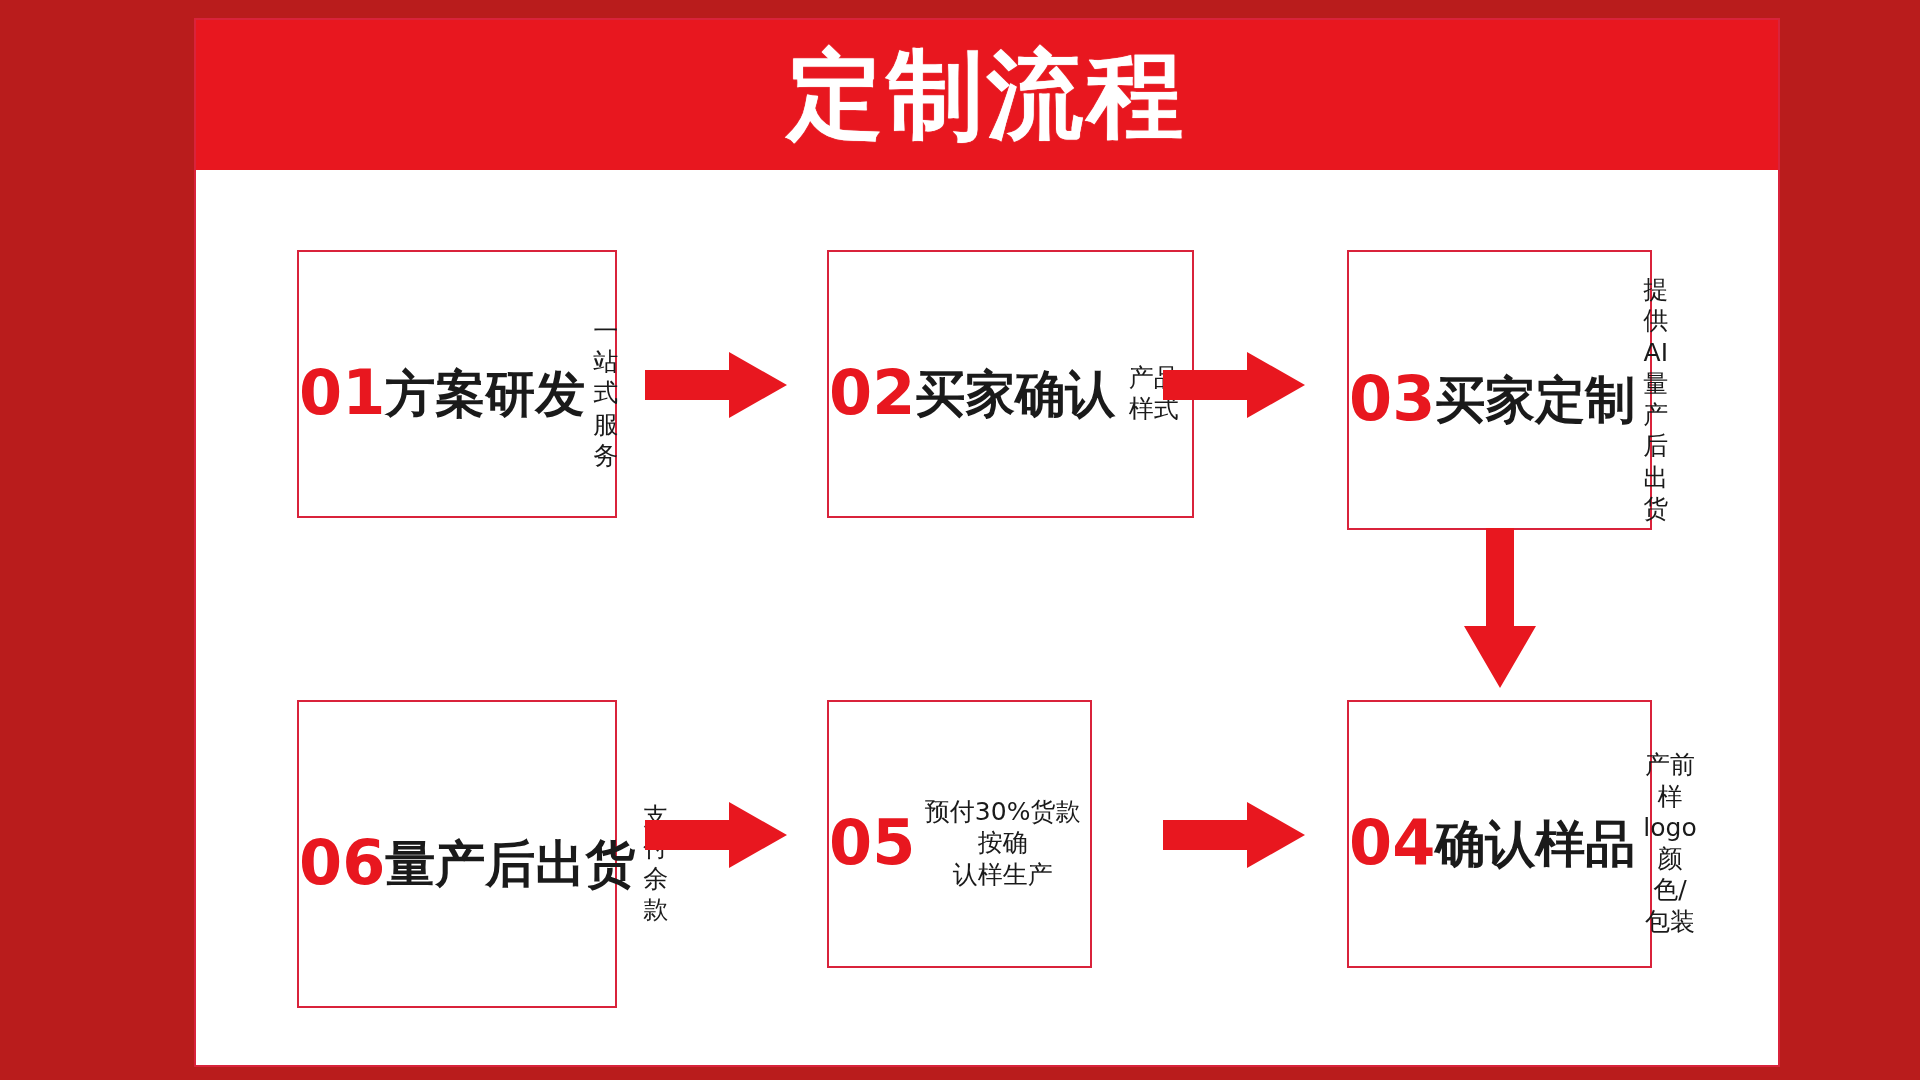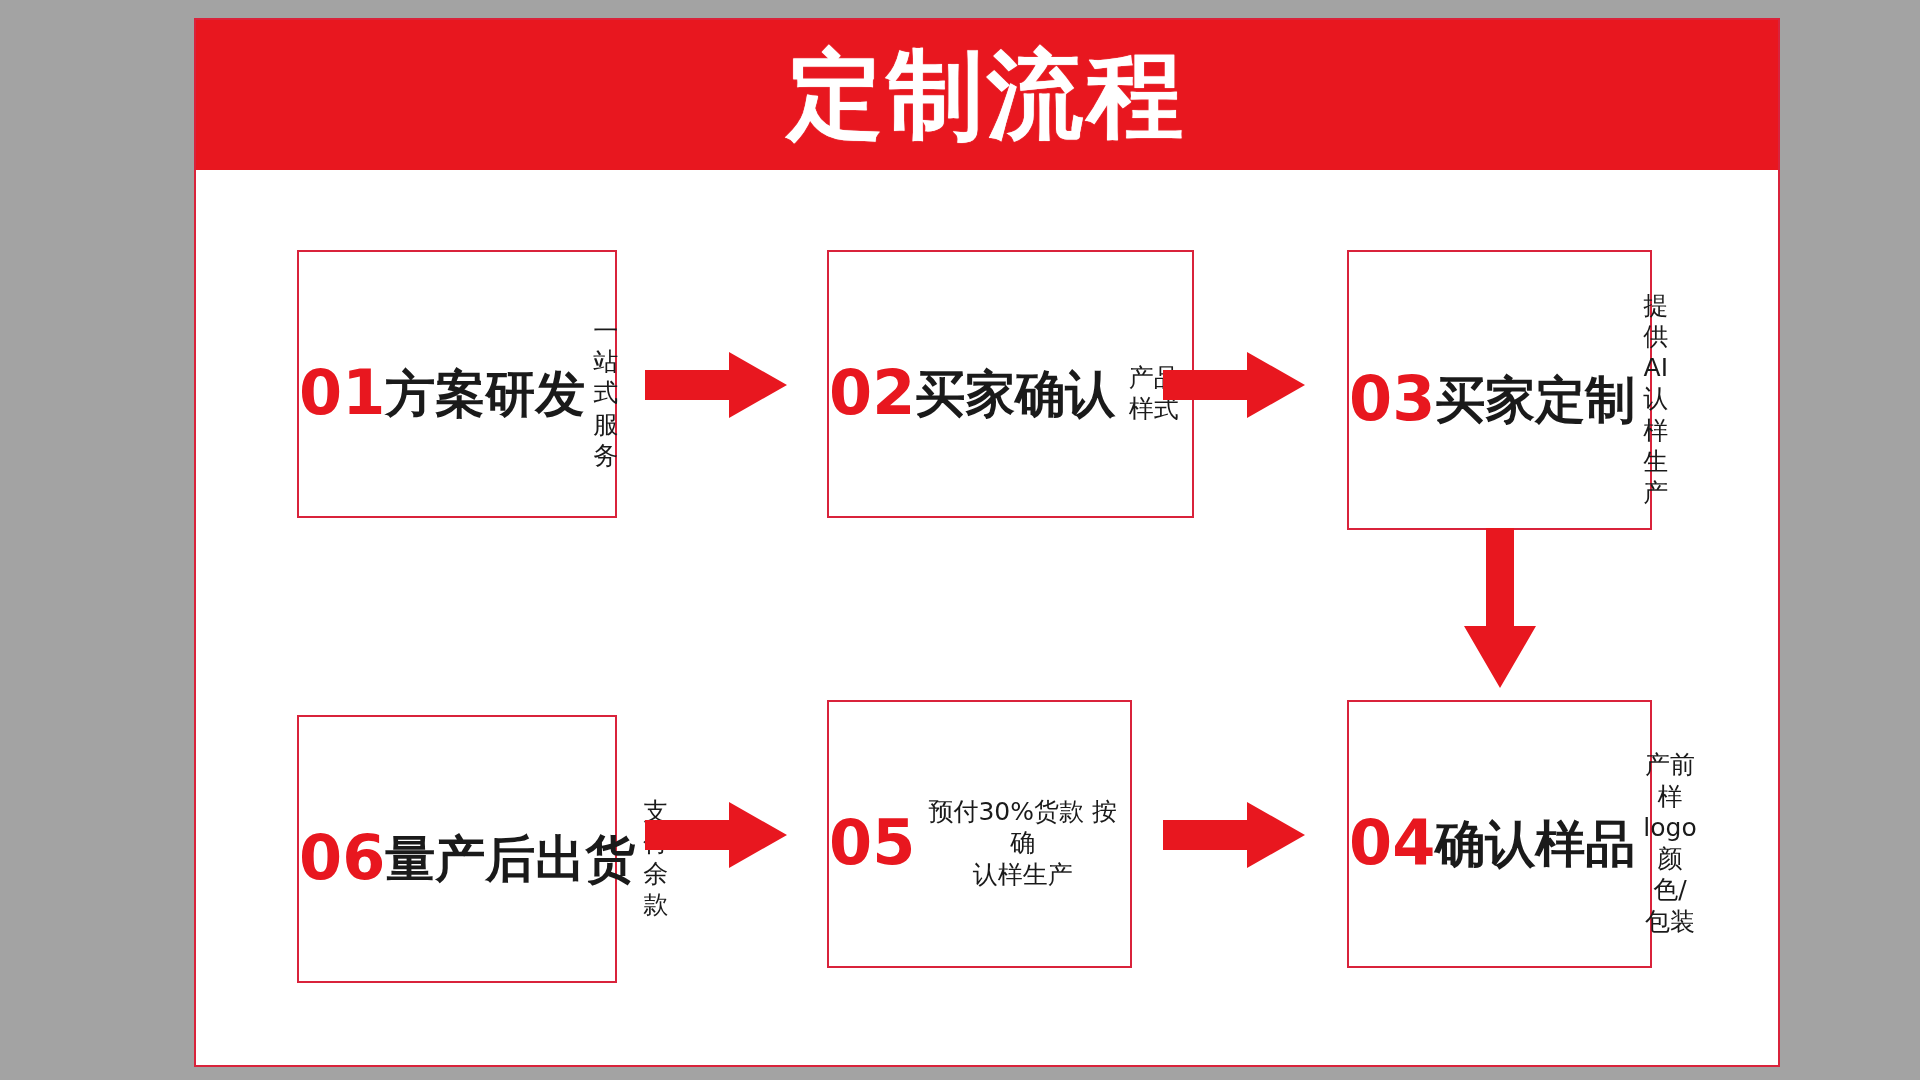--- a/index.html
+++ b/index.html
@@ -11,21 +11,21 @@
     width: 1920px;
     height: 1080px;
     font-family: "Liberation Sans", "DejaVu Sans", sans-serif;
     overflow: hidden;
   }
 
   #canvas {
     position: relative;
     width: 1920px;
     height: 1080px;
-    background: #a3a3a3;
+    background: #b91c1c;
     text-decoration: underline;
   }
 
   
   #outer-frame {
     position: absolute;
     left: 194px;
     top: 18px;
     width: 1586px;
     height: 1049px;
@@ -93,22 +93,22 @@
     margin-top: 0;
     padding: 0 8px;
     font-family: "DejaVu Sans", "Liberation Sans", sans-serif;
   }
 
   
   #box-01 { left: 297px;  top: 250px; width: 320px; height: 268px; }
   #box-02 { left: 827px;  top: 250px; width: 367px; height: 268px; }
   #box-03 { left: 1347px; top: 250px; width: 305px; height: 280px; }
   
-  #box-06 { left: 297px;  top: 715px; width: 320px; height: 268px; }
-  #box-05 { left: 827px;  top: 700px; width: 305px; height: 268px; }
+  #box-06 { left: 297px;  top: 700px; width: 320px; height: 308px; }
+  #box-05 { left: 827px;  top: 700px; width: 265px; height: 268px; }
   #box-04 { left: 1347px; top: 700px; width: 305px; height: 268px; }
 
   
   .arrow-right {
     position: absolute;
     width: 142px;
     height: 66px;
   }
   .arrow-down {
     position: absolute;
@@ -147,21 +147,21 @@
     <div class="step-title">买家确认</div>
     <div class="step-sub">
       <div>产品样式</div>
     </div>
   </div>
 
   <div class="step-box" id="box-03">
     <div class="step-num">03</div>
     <div class="step-title">买家定制</div>
     <div class="step-sub">
-      <div>提供AI 认样生产</div>
+      <div>提供AI 量产后出货</div>
     </div>
   </div>
 
   <div class="step-box" id="box-06">
     <div class="step-num">06</div>
     <div class="step-title">量产后出货</div>
     <div class="step-sub">
       <div>支付余款</div>
     </div>
   </div>

